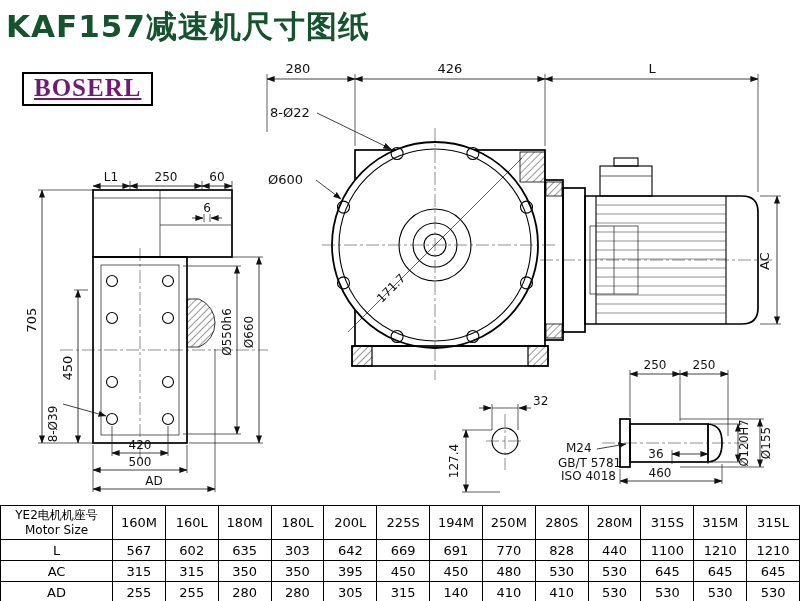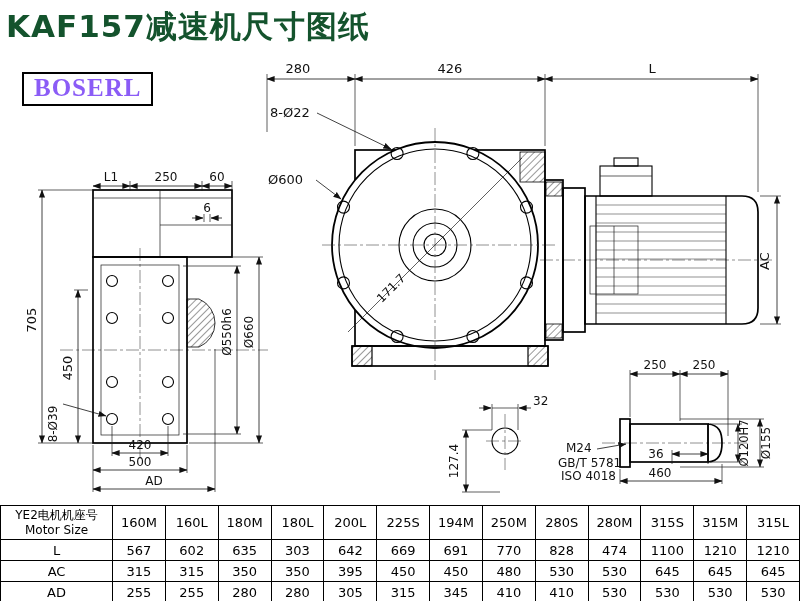--- a/index.html
+++ b/index.html
@@ -22,21 +22,21 @@
   table.dims{position:absolute;left:0;top:505px;width:800px;border-collapse:collapse;table-layout:fixed;font-size:13px;background:#fff}
   table.dims th,table.dims td{border:1px solid #000;text-align:center;font-weight:normal;padding:0;vertical-align:middle;overflow:hidden}
   table.dims thead tr{height:34px}
   table.dims tbody tr{height:21px}
   .size-head div{line-height:1.25;font-size:12px}
 </style>
 </head>
 <body>
 
 <div class="title" style="color: #14532d;">KAF157减速机尺寸图纸</div>
-<div class="logo-box"><span style="color: #8b5cf6;">BOSERL</span></div>
+<div class="logo-box"><span style="color: #701a75; text-decoration: underline;">BOSERL</span></div>
 
 <svg class="draw" width="800" height="505" viewBox="0 0 800 505">
   <defs>
     <marker id="arr" viewBox="0 0 10 10" refX="9.5" refY="5" markerWidth="10" markerHeight="10" orient="auto-start-reverse">
       <path d="M0,1.2 L10,5 L0,8.8 Z" fill="#111"></path>
     </marker>
     <pattern id="hatch" width="5" height="5" patternUnits="userSpaceOnUse" patternTransform="rotate(45)">
       <line x1="0" y1="0" x2="0" y2="5" stroke="#000" stroke-width="0.8"></line>
     </pattern>
   </defs>
@@ -263,21 +263,21 @@
         <td>L</td>
         <td>567</td>
         <td>602</td>
         <td>635</td>
         <td>303</td>
         <td>642</td>
         <td>669</td>
         <td>691</td>
         <td>770</td>
         <td>828</td>
-        <td>474</td>
+        <td>440</td>
         <td>1100</td>
         <td>1210</td>
         <td>1210</td>
       </tr>
       <tr>
         <td>AC</td>
         <td>315</td>
         <td>315</td>
         <td>350</td>
         <td>350</td>
@@ -292,21 +292,21 @@
         <td>645</td>
       </tr>
       <tr>
         <td>AD</td>
         <td>255</td>
         <td>255</td>
         <td>280</td>
         <td>280</td>
         <td>305</td>
         <td>315</td>
-        <td>345</td>
+        <td>140</td>
         <td>410</td>
         <td>410</td>
         <td>530</td>
         <td>530</td>
         <td>530</td>
         <td>530</td>
       </tr>
     </tbody>
 </table>
 

